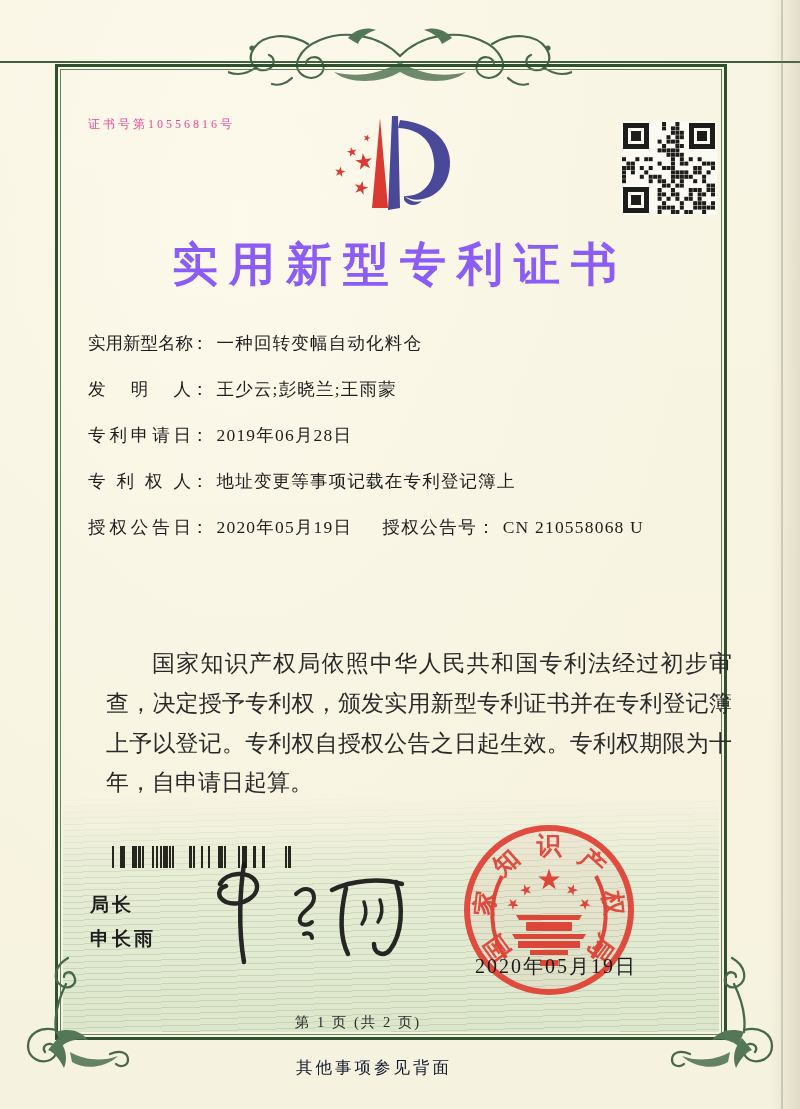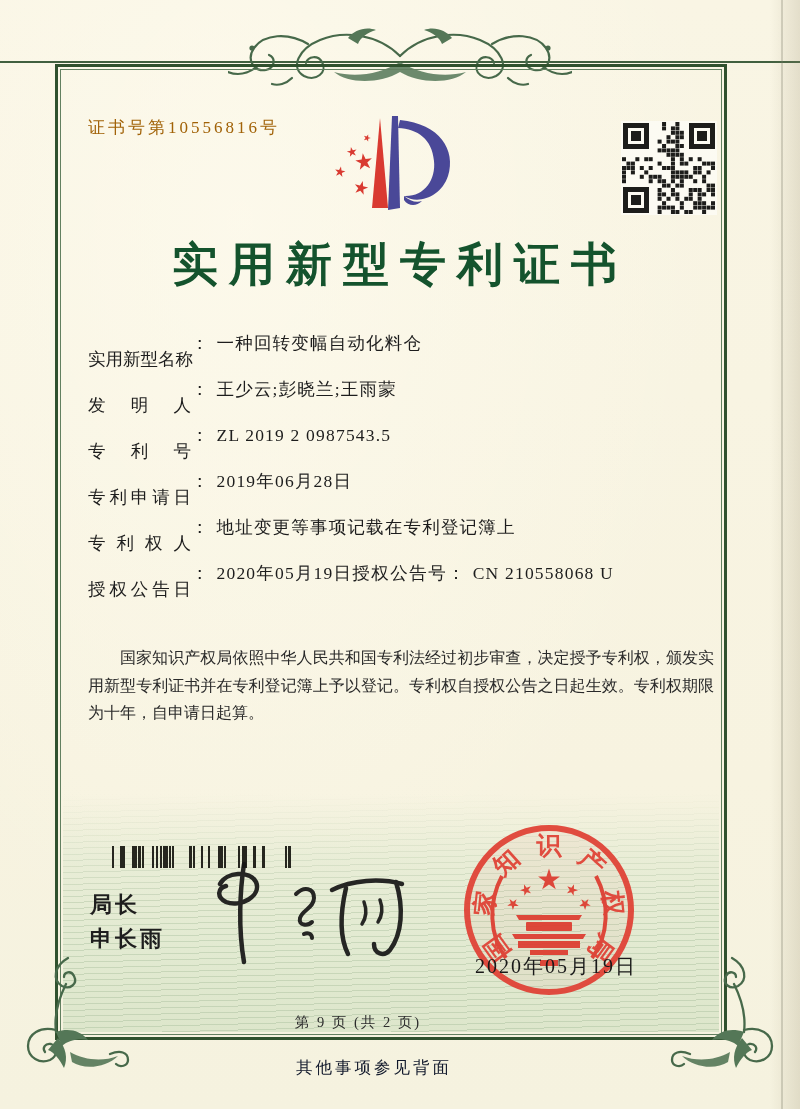--- a/index.html
+++ b/index.html
@@ -25,41 +25,41 @@
   .green-zone{position:absolute;left:5px;right:5px;bottom:5px;height:238px;
     background:linear-gradient(180deg,rgba(228,235,211,0) 0%,rgba(228,235,211,.75) 28%,#e2ead1 65%,#dde6cb 100%);}
   .green-lines{position:absolute;inset:0;
     background:repeating-linear-gradient(178.5deg,rgba(100,140,95,.20) 0px,rgba(100,140,95,.20) 1px,rgba(0,0,0,0) 1px,rgba(0,0,0,0) 6px);
     -webkit-mask-image:linear-gradient(180deg,rgba(0,0,0,0),#000 45%);
     mask-image:linear-gradient(180deg,rgba(0,0,0,0),#000 45%);}
   .corner-orn{position:absolute;width:120px;height:120px;top:956px;}
   .corner-orn.left{left:10px;}
   .corner-orn.right{left:670px;transform:scaleX(-1);}
 
-  .cert-no{position:absolute;left:88px;top:116px;font-size:17px;letter-spacing:3px;color:#a16207;}
+  .cert-no{position:absolute;left:88px;top:116px;font-size:12px;letter-spacing:3px;color:#ec4899;}
   .logo{position:absolute;left:330px;top:104px;width:162px;height:124px;}
   .qr{position:absolute;left:621px;top:121px;width:96px;height:94px;background:rgba(255,255,255,.55);}
   .title{position:absolute;left:0;top:234px;width:800px;text-align:center;
-    font-size:46px;font-weight:700;letter-spacing:11px;color:#14532d;}
+    font-size:46px;font-weight:700;letter-spacing:11px;color:#8b5cf6;}
 
   .fields{position:absolute;left:88px;top:331px;width:630px;}
   .frow{height:46px;font-size:17.5px;color:#1d1d1d;white-space:nowrap;}
-  .flabel{display:inline-block;width:103px;text-align:justify;text-align-last:justify;vertical-align:top;margin-top:16px;}
+  .flabel{display:inline-block;width:103px;text-align:justify;text-align-last:justify;vertical-align:top;}
   .fcolon{display:inline-block;margin-right:8px;}
   .fvalue{letter-spacing:1.2px;font-family:Liberation Serif, serif;}
-  .grant{}
+  .grant{margin-left:30px;}
   .grant .glabel{letter-spacing:1.5px;}
 
-  .paras{position:absolute;left:88px;top:644px;width:626px;font-size:16px;
+  .paras{position:absolute;left:106px;top:644px;width:626px;font-size:23px;
     line-height:1.73;color:#2a2a2a;text-align:justify;}
   .paras p{margin:0;text-indent:2em;}
 
   .barcode{position:absolute;left:96px;top:846px;width:200px;height:22px;}
   .director{position:absolute;left:90px;top:888px;font-family:"Liberation Sans","DejaVu Sans",sans-serif;
-    font-size:22px;font-weight:600;letter-spacing:3px;color:#1e1e1e;line-height:34px;}
+    font-size:19px;font-weight:600;letter-spacing:3px;color:#1e1e1e;line-height:34px;}
   .signature{position:absolute;left:200px;top:850px;width:218px;height:120px;z-index:3;}
   .seal{position:absolute;left:456px;top:820px;width:190px;height:186px;z-index:2;opacity:.93;}
   .seal-date{position:absolute;left:475px;top:953px;font-size:20px;letter-spacing:2px;
     color:#191919;z-index:4;}
   .page-info{position:absolute;left:258px;top:1013px;width:200px;text-align:center;
     font-size:14.5px;letter-spacing:2px;color:#2c2c2c;}
   .back-note{position:absolute;left:296px;top:1057px;font-size:16.5px;letter-spacing:3px;color:#0f172a;}
   svg{display:block;width:100%;height:100%;}
 </style>
 </head>
@@ -292,23 +292,20 @@
 <div class="title">实用新型专利证书</div>
 
 <div class="fields">
   <div class="frow">
     <span class="flabel">实用新型名称</span><span class="fcolon">：</span><span class="fvalue">一种回转变幅自动化料仓</span>
   </div>
   <div class="frow">
     <span class="flabel">发明人</span><span class="fcolon">：</span><span class="fvalue">王少云;彭晓兰;王雨蒙</span>
   </div>
   <div class="frow">
-    <span class="flabel">专利号</span><span class="fcolon">：</span><span class="fvalue">ZL 2019 2 0987543.5</span>
-  </div>
-  <div class="frow">
     <span class="flabel">专利申请日</span><span class="fcolon">：</span><span class="fvalue">2019年06月28日</span>
   </div>
   <div class="frow">
     <span class="flabel">专利权人</span><span class="fcolon">：</span><span class="fvalue">地址变更等事项记载在专利登记簿上</span>
   </div>
   <div class="frow">
     <span class="flabel">授权公告日</span><span class="fcolon">：</span><span class="fvalue">2020年05月19日</span><span class="grant"><span class="glabel">授权公告号</span><span class="fcolon">：</span><span class="fvalue">CN 210558068 U</span></span>
   </div>
 </div>
 
@@ -391,17 +388,17 @@
       <rect x="62" y="121" width="62" height="7"></rect>
       <rect x="74" y="130" width="38" height="5"></rect>
       <rect x="84" y="140" width="18" height="6"></rect>
       <path d="M46,56 C32,82 33,116 50,138" fill="none" stroke="#dd3b2f" stroke-width="4"></path>
       <path d="M140,56 C154,82 153,116 136,138" fill="none" stroke="#dd3b2f" stroke-width="4"></path>
     </g>
   </svg>
 </div>
 <div class="seal-date">2020年05月19日</div>
 
-<div class="page-info">第 9 页 (共 2 页)</div>
+<div class="page-info">第 1 页 (共 2 页)</div>
 <div class="back-note">其他事项参见背面</div>
 
 <div class="edge-shade"></div>
 <div class="fold-line"></div>
 
 </body></html>

